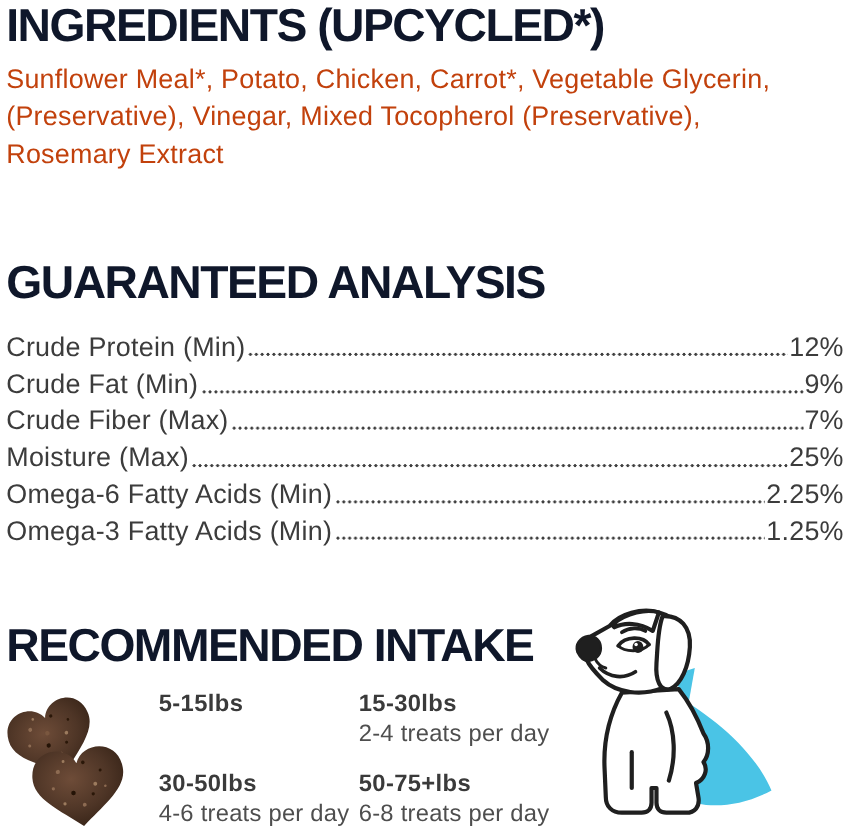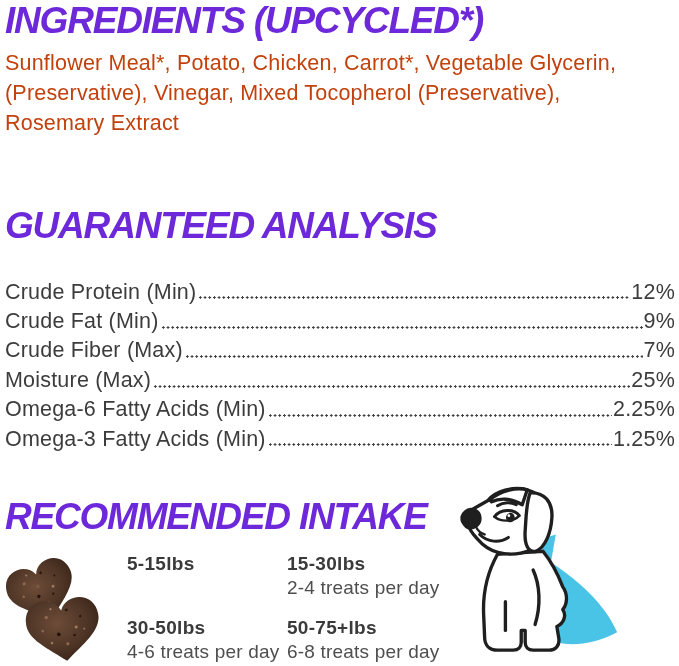--- a/index.html
+++ b/index.html
@@ -11,37 +11,36 @@
     overflow:hidden;
     font-family:"Liberation Sans", sans-serif;
     color:#232021;
   }
   .heading {
     font-family:"Liberation Sans", sans-serif;
     font-weight:700;
     font-size:37px;
     line-height:40px;
     letter-spacing:-1.2px;
-    color:#6d28d9;
-    font-style:italic;
+    color:#0f172a;
   }
   
   .sec-ingredients { position:absolute; left:5px; top:0; right:5px; }
   .sec-ingredients .heading { margin-top:1px; }
   .ingredients-para { margin-top:7px; }
   .pline {
     font-size:21.5px;
     line-height:30px;
     letter-spacing:0.2px;
     color:#c2410c;
     white-space:nowrap;
   }
   
   .sec-analysis { position:absolute; left:5px; top:206px; right:4px; }
-  .analysis-rows { margin-top:29px; }
+  .analysis-rows { margin-top:15px; }
   .arow {
     display:flex;
     align-items:flex-end;
     height:29.4px;
     font-size:21.5px;
     color:#3c3c3c;
     letter-spacing:0.2px;
   }
   .arow .lbl, .arow .val { line-height:1.15; white-space:nowrap; }
   .arow .dots {

